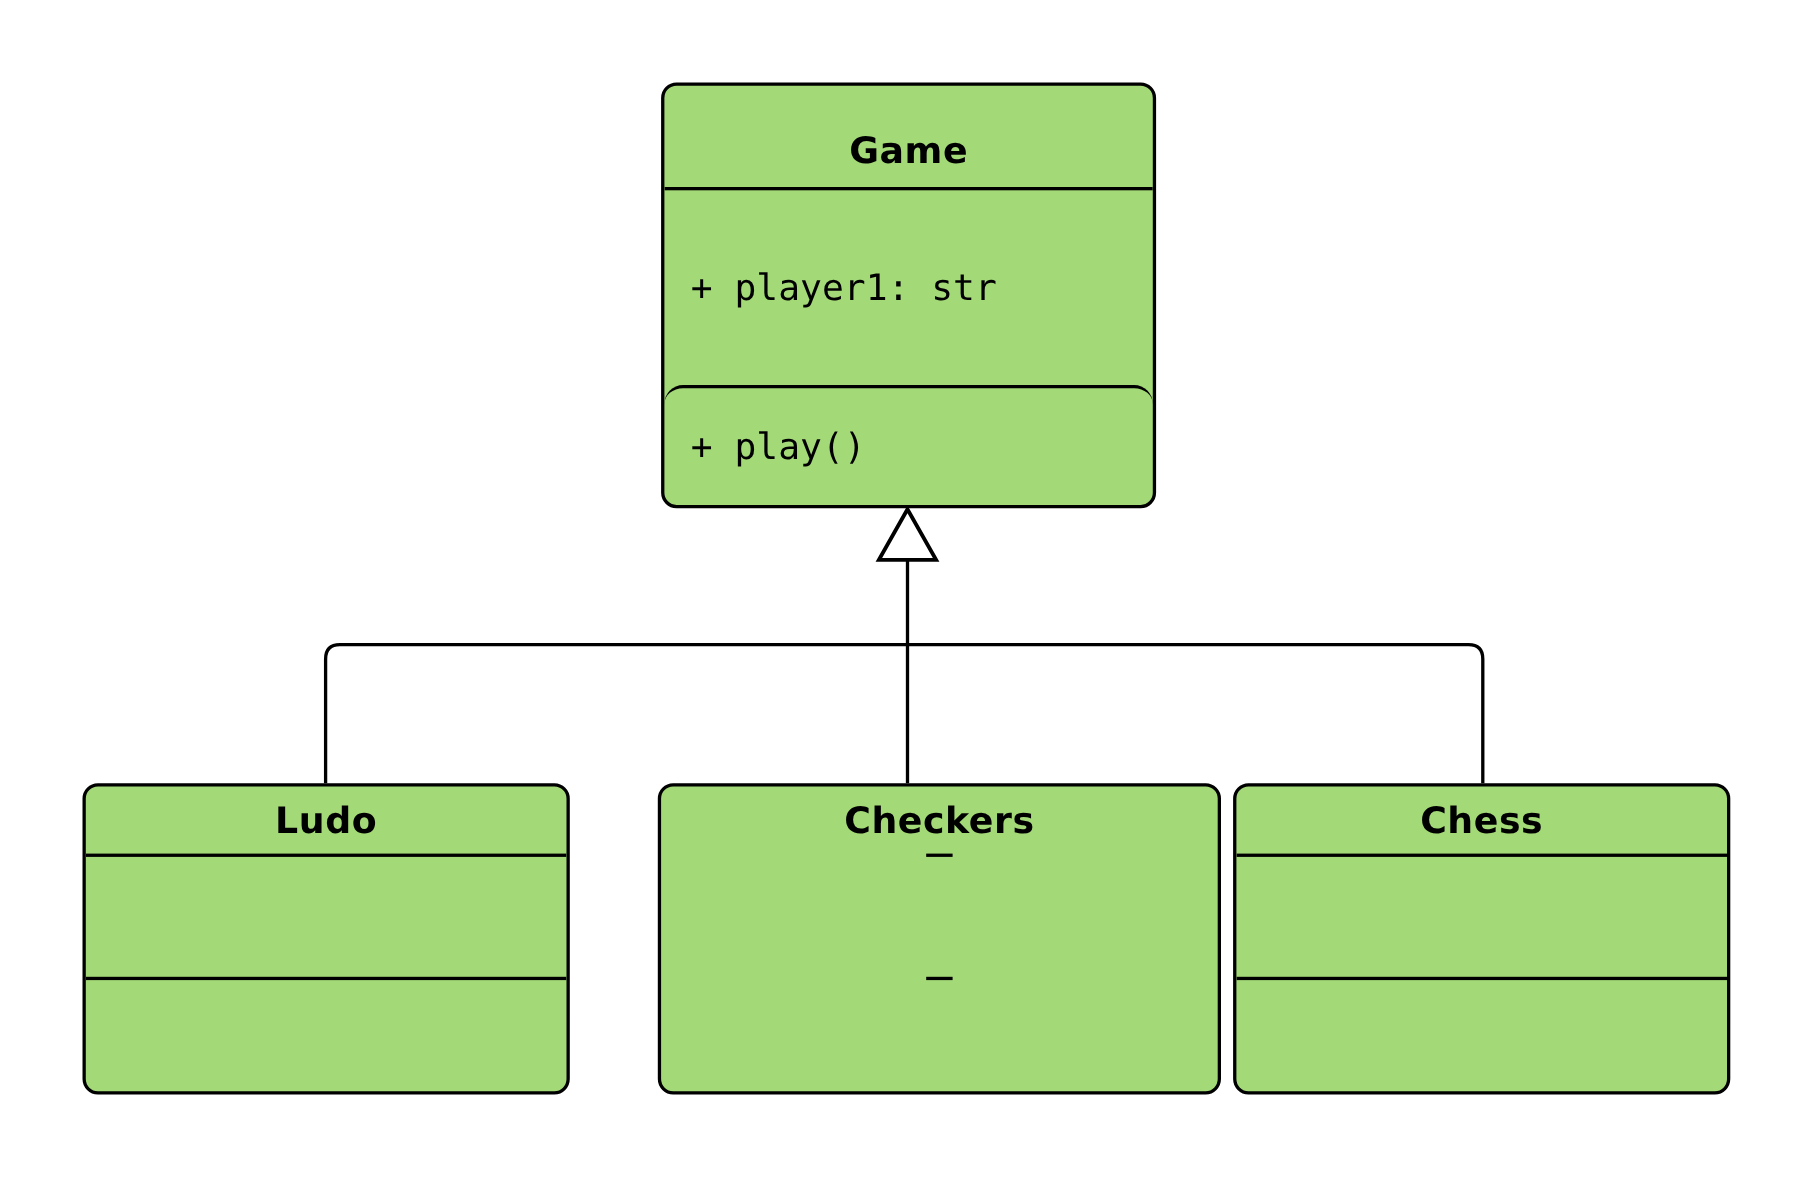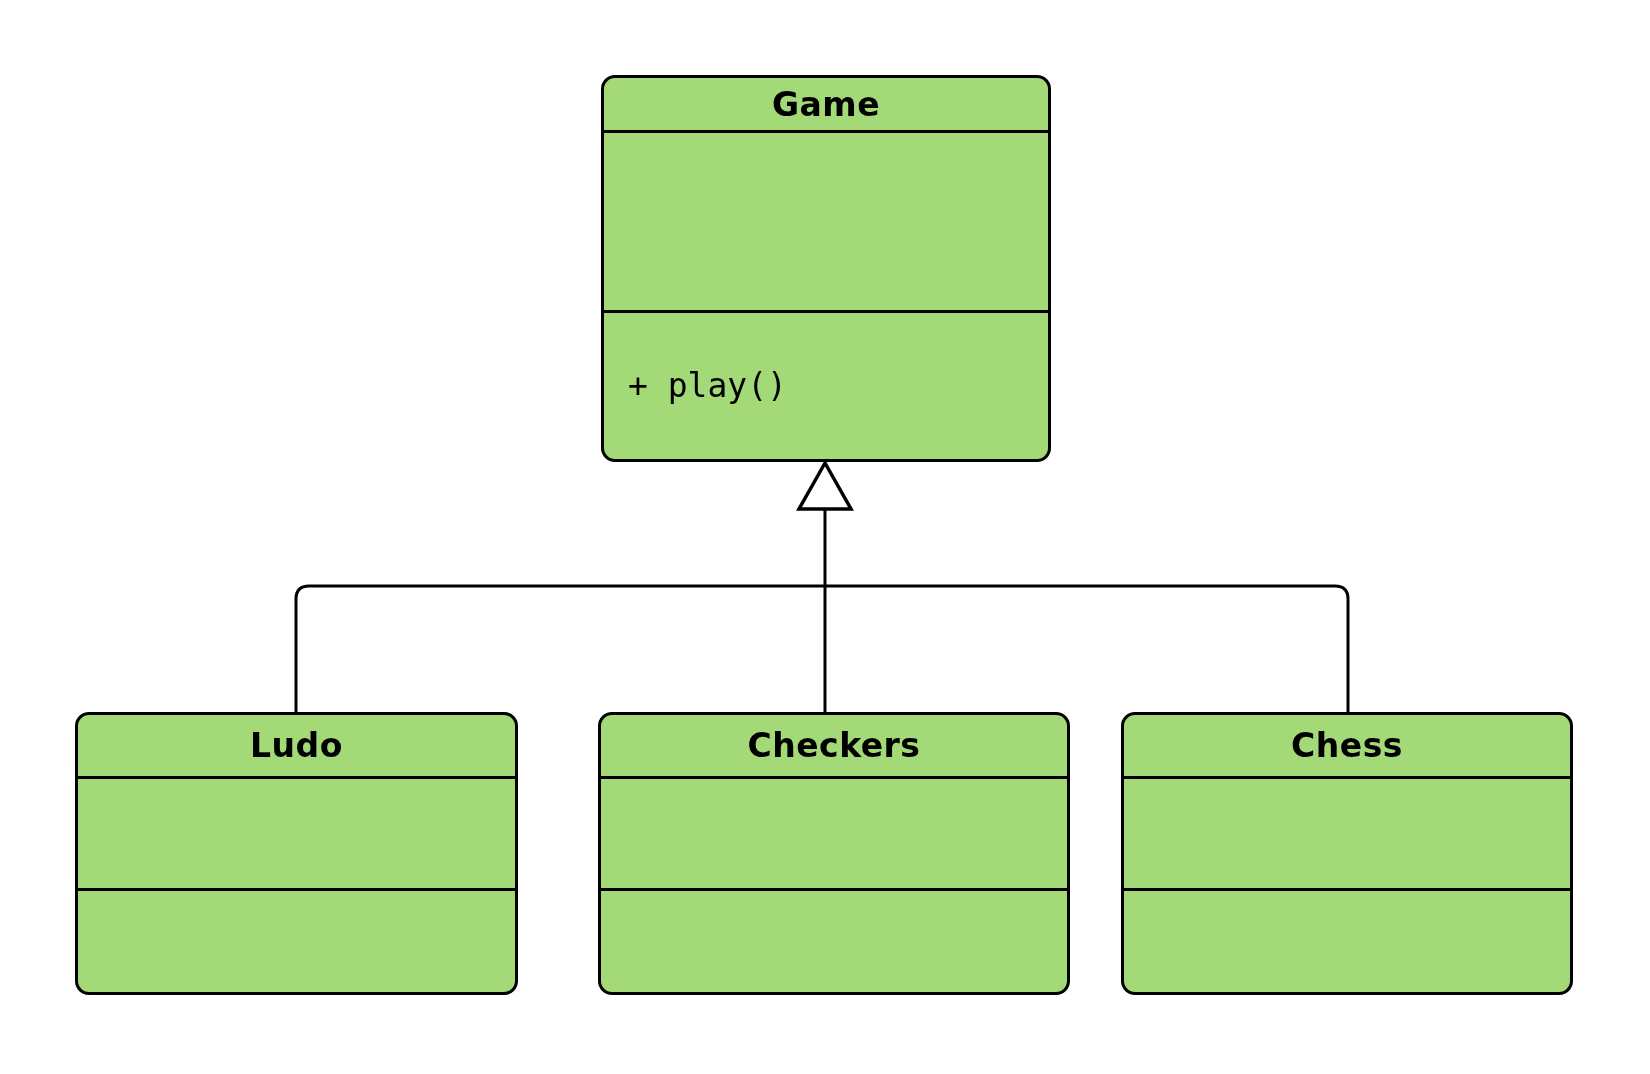--- a/index.html
+++ b/index.html
@@ -62,26 +62,26 @@
   }
   .member-line {
     font-family: "DejaVu Sans Mono", "Liberation Mono", monospace;
     font-size: 33px;
     line-height: 32px;
     color: #000000;
     white-space: pre;
   }
   
   .node-game     { left: 601px;  top: 75px;  width: 450px; height: 387px; }
-  .node-game .class-title   { height: 52px; }
+  .node-game .class-title   { height: 68px; margin-top: 24px; }
   .node-game .attrs-comp    { height: 180px; }
-  .node-game .methods-comp  { flex: 1 1 auto; }
+  .node-game .methods-comp  { flex: 1 1 auto; border-radius: 17px; }
   
   .node-chess    { left: 75px;   top: 712px; width: 443px; height: 283px; }
-  .node-checkers { left: 598px;  top: 712px; width: 472px; height: 283px; }
+  .node-checkers { left: 598px;  top: 712px; width: 512px; height: 283px; align-items: center; }
   .node-ludo     { left: 1121px; top: 712px; width: 452px; height: 283px; }
   .child .class-title  { height: 61px; }
   .child .attrs-comp   { height: 112px; }
   .child .methods-comp { flex: 1 1 auto; }
 </style>
 </head>
 <body>
 
 <div class="canvas">
 
@@ -92,20 +92,21 @@
     <path class="edge-line" d="M296,712 L296,599 Q296,586 309,586 L825,586"></path>
 
     <path class="edge-line" d="M1348,712 L1348,599 Q1348,586 1335,586 L825,586"></path>
 
     <polygon class="arrowhead" points="825,463 799,509 851,509"></polygon>
   </svg>
 
   <div class="class-node node-game">
     <div class="class-title">Game</div>
     <div class="compartment attrs-comp">
+      <div class="member-line">+ player1: str</div>
     </div>
     <div class="compartment methods-comp">
       <div class="member-line">+ play()</div>
     </div>
   </div>
 
   <div class="class-node child node-chess">
     <div class="class-title">Ludo</div>
     <div class="compartment attrs-comp"></div>
     <div class="compartment methods-comp"></div>

